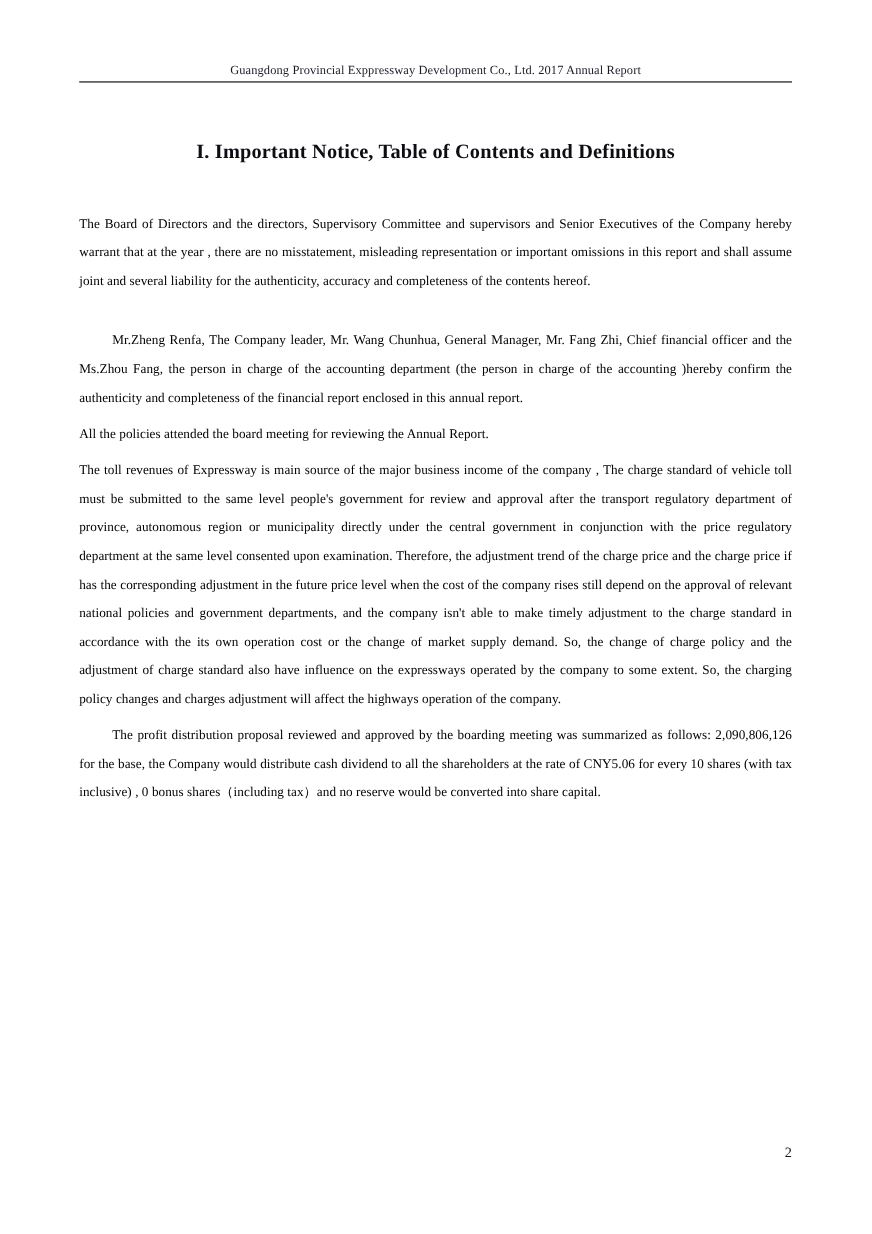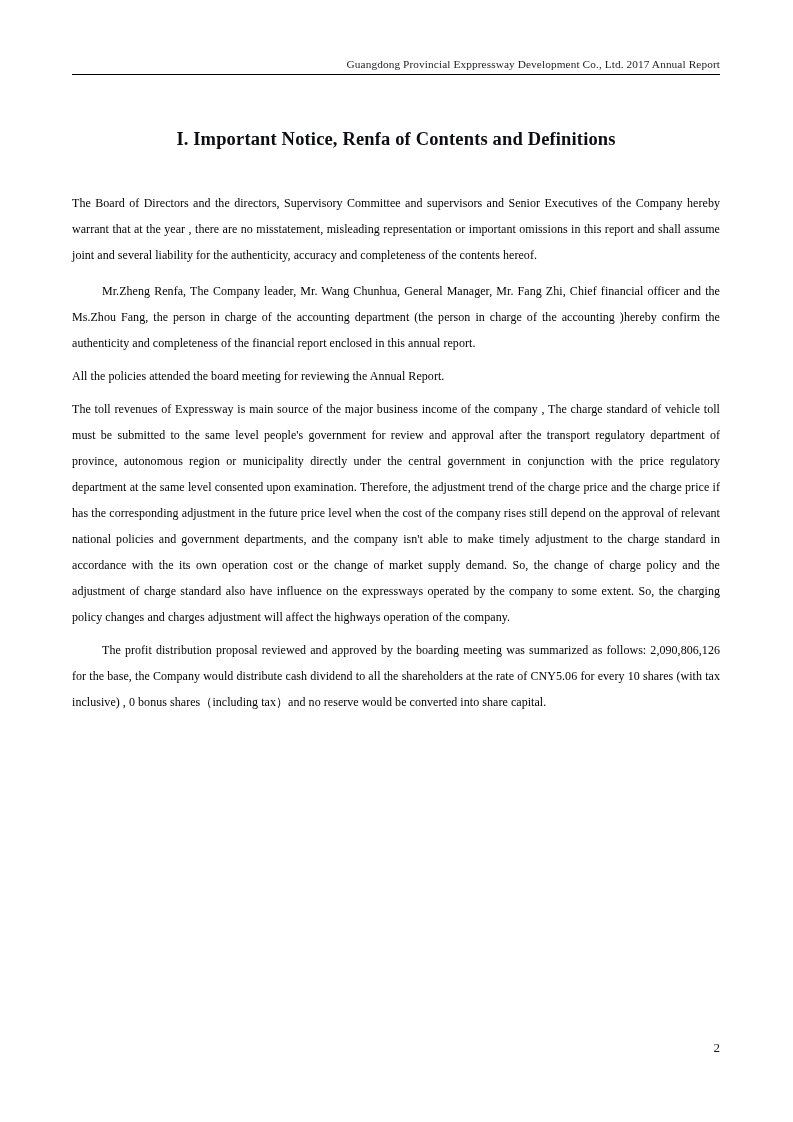--- a/index.html
+++ b/index.html
@@ -24,21 +24,21 @@
     height: 1122px;
     background: #ffffff;
   }
 
   
   .page-header {
     position: absolute;
     left: 72px;
     top: 54px;
     width: 648px;
-    text-align: right;
+    text-align: center;
   }
   .page-header-text {
     font-family: "Liberation Serif", "DejaVu Serif", serif;
     font-size: 11.3px;
     line-height: 14px;
     color: #1c1c28;
     letter-spacing: 0.1px;
     white-space: nowrap;
     display: inline-block;
   }
@@ -81,21 +81,21 @@
     line-height: 26px;
     color: #000000;
     text-align: justify;
     text-justify: inter-word;
     letter-spacing: 0.05px;
   }
   p.para.indent {
     text-indent: 30px;
   }
   p.gap-large {
-    margin-top: 10px;
+    margin-top: 28px;
   }
   p.gap-small {
     margin-top: 7px;
   }
 
   
   .page-number {
     position: absolute;
     left: 72px;
     top: 1040px;
@@ -111,21 +111,21 @@
 
 <div class="page">
 
   <div class="page-header">
     <span class="page-header-text">Guangdong Provincial Exppressway Development Co., Ltd. 2017 Annual Report</span>
   </div>
   <div class="header-rule"></div>
 
   <div class="content">
 
-    <h1 class="section-title">I. Important Notice, Renfa of Contents and Definitions</h1>
+    <h1 class="section-title">I. Important Notice, Table of Contents and Definitions</h1>
 
     <div class="body-blocks">
 
       <p class="para">The Board of Directors and the directors, Supervisory Committee and supervisors and Senior Executives of the Company hereby warrant that at the year , there are no misstatement, misleading representation or important omissions in this report and shall assume joint and several liability for the authenticity, accuracy and completeness of the contents hereof.</p>
 
       <p class="para indent gap-large">Mr.Zheng Renfa, The Company leader, Mr. Wang Chunhua, General Manager, Mr. Fang Zhi, Chief financial officer and the Ms.Zhou Fang, the person in charge of the accounting department (the person in charge of the accounting )hereby confirm the authenticity and completeness of the financial report enclosed in this annual report.</p>
 
       <p class="para gap-small">All the policies attended the board meeting for reviewing the Annual Report.</p>
 
       <p class="para gap-small">The toll revenues of Expressway is main source of the major business income of the company , The charge standard of vehicle toll must be submitted to the same level people's government for review and approval after the transport regulatory department of province, autonomous region or municipality directly under the central government in conjunction with the price regulatory department at the same level consented upon examination. Therefore, the adjustment trend of the charge price and the charge price if has the corresponding adjustment in the future price level when the cost of the company rises still depend on the approval of relevant national policies and government departments, and the company isn't able to make timely adjustment to the charge standard in accordance with the its own operation cost or the change of market supply demand. So, the change of charge policy and the adjustment of charge standard also have influence on the expressways operated by the company to some extent. So, the charging policy changes and charges adjustment will affect the highways operation of the company.</p>

